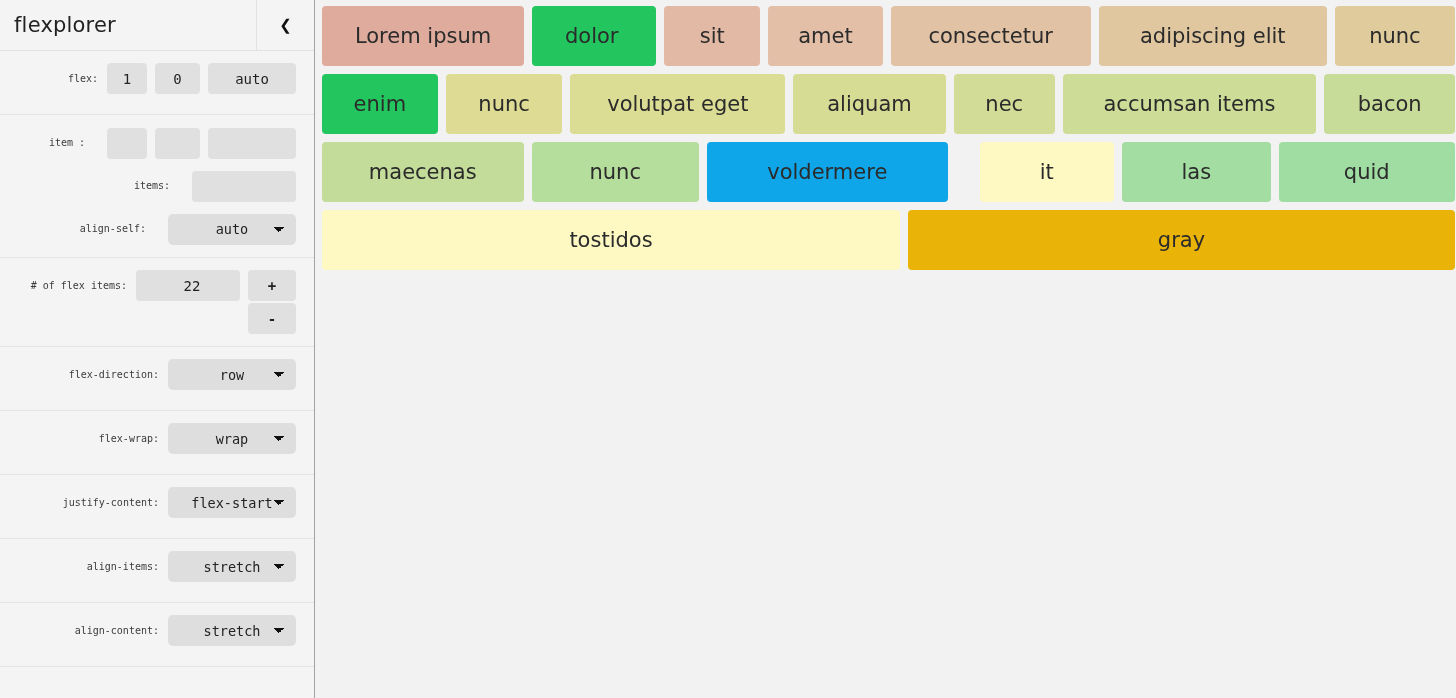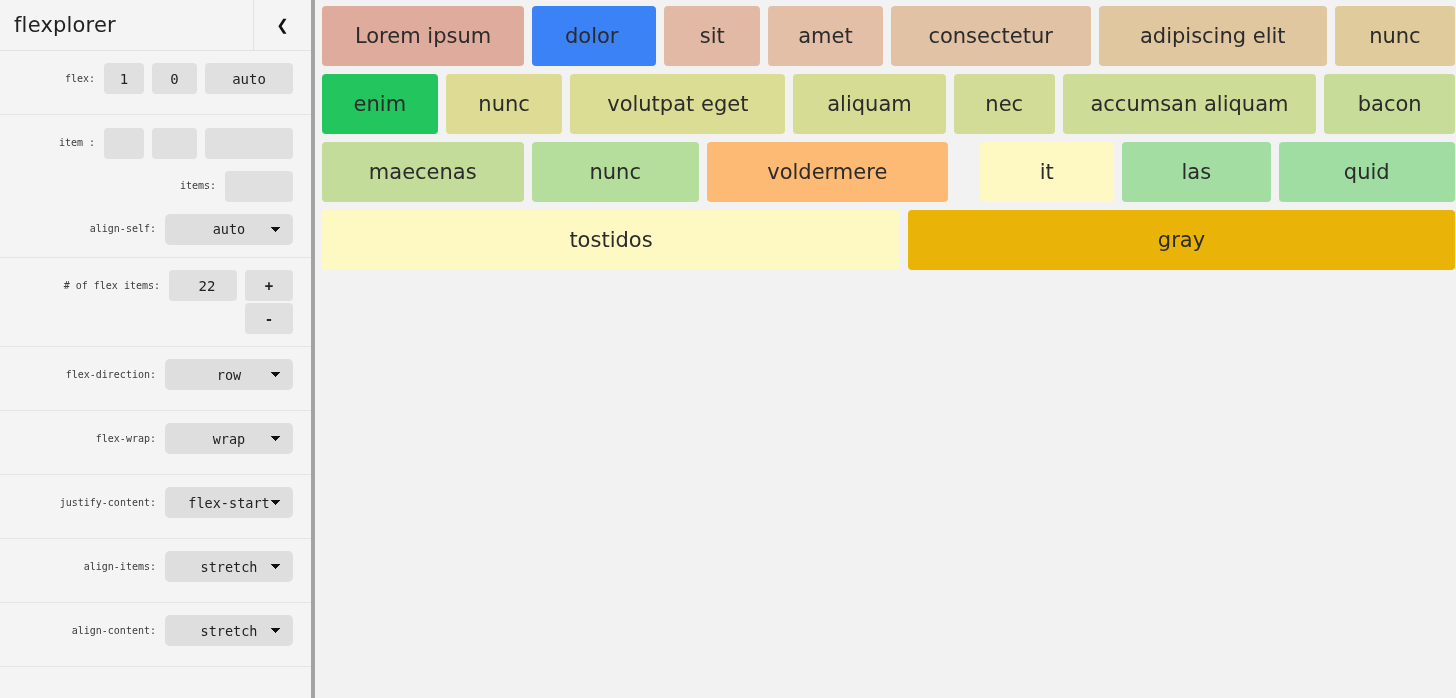--- a/index.html
+++ b/index.html
@@ -18,21 +18,21 @@
     height: 698px;
     align-items: stretch;
   }
 
   
   #sidebar {
     width: 315px;
     min-width: 315px;
     height: 698px;
     background: #f4f4f4;
-    border-right: 4px solid #a3a3a3;
+    border-right: 1px solid #a3a3a3;
     overflow: hidden;
     font-family: "DejaVu Sans Mono", monospace;
   }
 
   .sb-header {
     height: 51px;
     display: flex;
     align-items: stretch;
     border-bottom: 1px solid #e2e2e2;
   }
@@ -90,21 +90,21 @@
     border-radius: 4px;
     height: 31px;
     font-family: "DejaVu Sans Mono", monospace;
     font-size: 14px;
     color: #222;
     text-align: center;
     outline: none;
   }
   .txt.w-sm { width: 40px; }
   .txt.w-md { width: 45px; }
-  .txt.w-lg { width: 68px; padding-left: 8px; }
+  .txt.w-lg { width: 104px; padding-left: 8px; }
   .txt.w-xl { width: 88px; }
 
   .sel {
     background: #dedede;
     border: none;
     border-radius: 5px;
     height: 31px;
     width: 128px;
     font-family: "DejaVu Sans Mono", monospace;
     font-size: 13.5px;
@@ -139,21 +139,21 @@
     height: 31px;
     font-family: "DejaVu Sans Mono", monospace;
     font-size: 14px;
     font-weight: bold;
     color: #222;
     cursor: pointer;
     line-height: 1;
   }
 
   .rows-sub { display: flex; flex-direction: column; align-items: flex-end; gap: 11px; }
-  .subline { display: flex; align-items: center; justify-content: flex-end; }
+  .subline { display: flex; align-items: center; justify-content: flex-end; gap: 13px; }
 
   
   #main {
     flex: 1;
     height: 698px;
     background: #f2f2f2;
     overflow: hidden;
     padding: 6px 0 0 7px;
   }
   #flex-container {
@@ -266,21 +266,21 @@
       <select class="sel"><option value="stretch">stretch</option><option value="flex-start">flex-start</option><option value="flex-end">flex-end</option><option value="center">center</option><option value="space-between">space-between</option><option value="space-around">space-around</option></select>
     </div>
 
   </aside>
 
   <main id="main">
     <div id="flex-container">
         <div class="flex-item" style="background: rgb(223, 171, 156); flex-basis: 188px; min-width: 188px;">
           <span>Lorem ipsum</span>
         </div>
-        <div class="flex-item" style="background: #3b82f6; flex-basis: 110px; min-width: 110px; padding-left: 17px;">
+        <div class="flex-item" style="background: #22c55e; flex-basis: 110px; min-width: 110px; padding-left: 17px;">
           <span>dolor</span>
         </div>
         <div class="flex-item" style="background: rgb(226, 185, 164); flex-basis: 82px; min-width: 82px;">
           <span>sit</span>
         </div>
         <div class="flex-item" style="background: rgb(227, 191, 167); flex-basis: 100px; min-width: 100px;">
           <span>amet</span>
         </div>
         <div class="flex-item" style="background: rgb(225, 194, 165); flex-basis: 186px; min-width: 186px;">
           <span>consectetur</span>
@@ -300,32 +300,32 @@
         <div class="flex-item" style="background: rgb(220, 221, 148); flex-basis: 204px; min-width: 204px;">
           <span>volutpat eget</span>
         </div>
         <div class="flex-item" style="background: rgb(215, 220, 148); flex-basis: 142px; min-width: 142px;">
           <span>aliquam</span>
         </div>
         <div class="flex-item" style="background: rgb(210, 220, 150); flex-basis: 90px; min-width: 90px;">
           <span>nec</span>
         </div>
         <div class="flex-item" style="background: rgb(205, 220, 151); flex-basis: 243px; min-width: 243px;">
-          <span>accumsan aliquam</span>
+          <span>accumsan items</span>
         </div>
         <div class="flex-item" style="background: rgb(200, 220, 153); flex-basis: 120px; min-width: 120px;">
           <span>bacon</span>
         </div>
         <div class="flex-item" style="background: rgb(195, 220, 154); flex-basis: 180px; min-width: 180px;">
           <span>maecenas</span>
         </div>
         <div class="flex-item" style="background: rgb(181, 221, 155); flex-basis: 146px; min-width: 146px;">
           <span>nunc</span>
         </div>
-        <div class="flex-item" style="background: #fdba74; flex-basis: 219px; min-width: 219px;">
+        <div class="flex-item" style="background: #0ea5e9; flex-basis: 219px; min-width: 219px;">
           <span>voldermere</span>
         </div>
         <div class="flex-item" style="background: #fef9c3; flex-basis: 113px; min-width: 113px; margin-left: 24px;">
           <span>it</span>
         </div>
         <div class="flex-item" style="background: rgb(163, 221, 161); flex-basis: 127px; min-width: 127px;">
           <span>las</span>
         </div>
         <div class="flex-item" style="background: rgb(160, 221, 163); flex-basis: 155px; min-width: 155px;">
           <span>quid</span>

